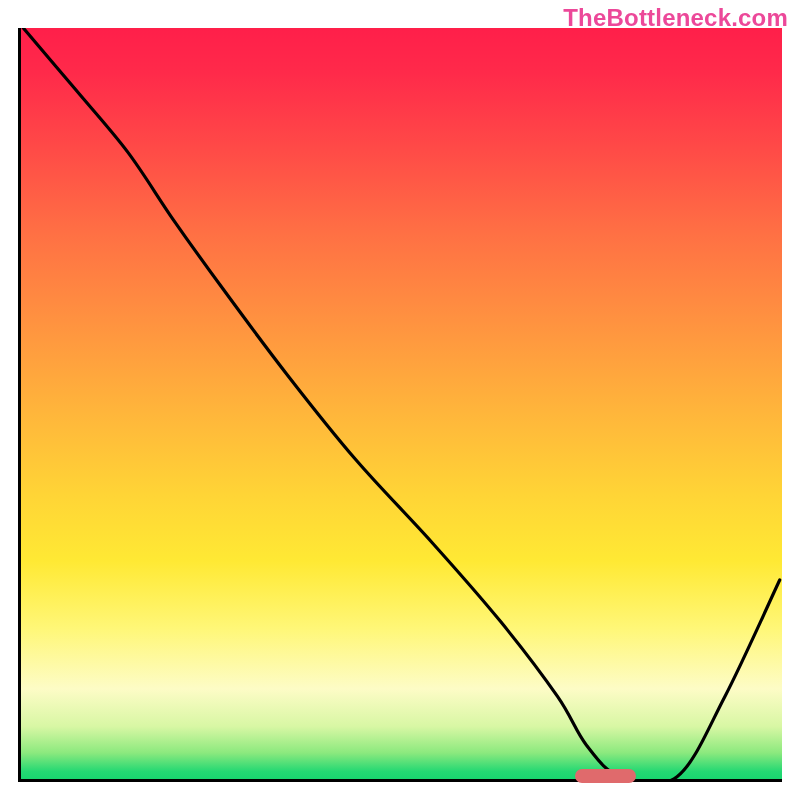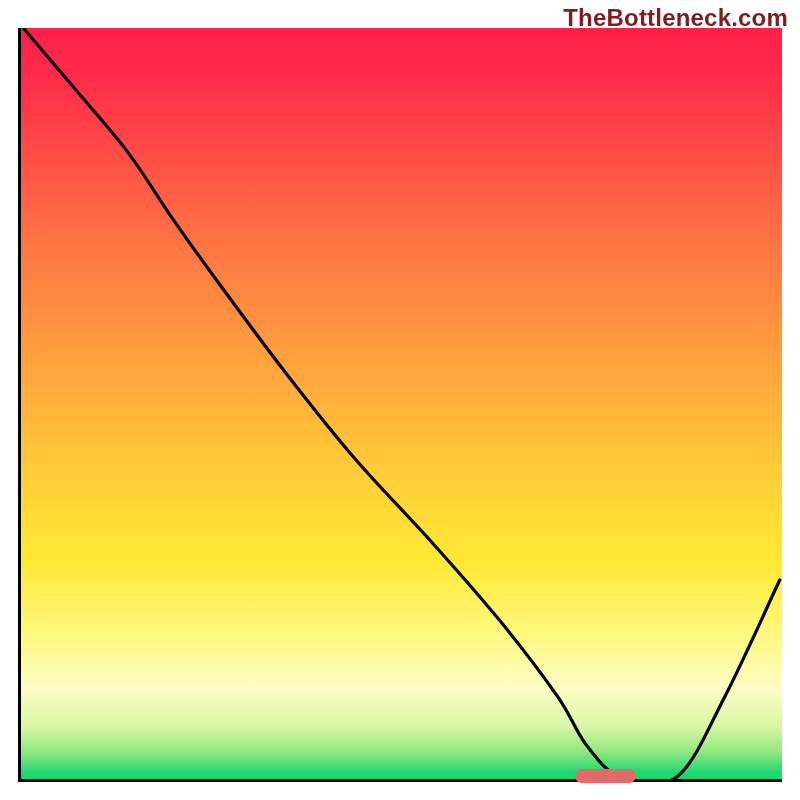--- a/index.html
+++ b/index.html
@@ -4,21 +4,21 @@
 <style>
   * { margin: 0; padding: 0; box-sizing: border-box; }
   html, body { width: 800px; height: 800px; overflow: hidden; background: #fff; }
   .wrap { position: relative; width: 800px; height: 800px; }
   .watermark {
     position: absolute;
     top: 4px; right: 12px;
     font-family: Arial, Helvetica, sans-serif;
     font-size: 24px;
     font-weight: 600;
-    color: #7f1d1d;
+    color: #ec4899;
     letter-spacing: 0.2px;
     margin-left: 28px;
   }
   .plot {
     position: absolute;
     left: 18px; top: 28px;
     width: 764px; height: 754px;
     border-left: 3px solid #000;
     border-bottom: 3px solid #000;
   }

